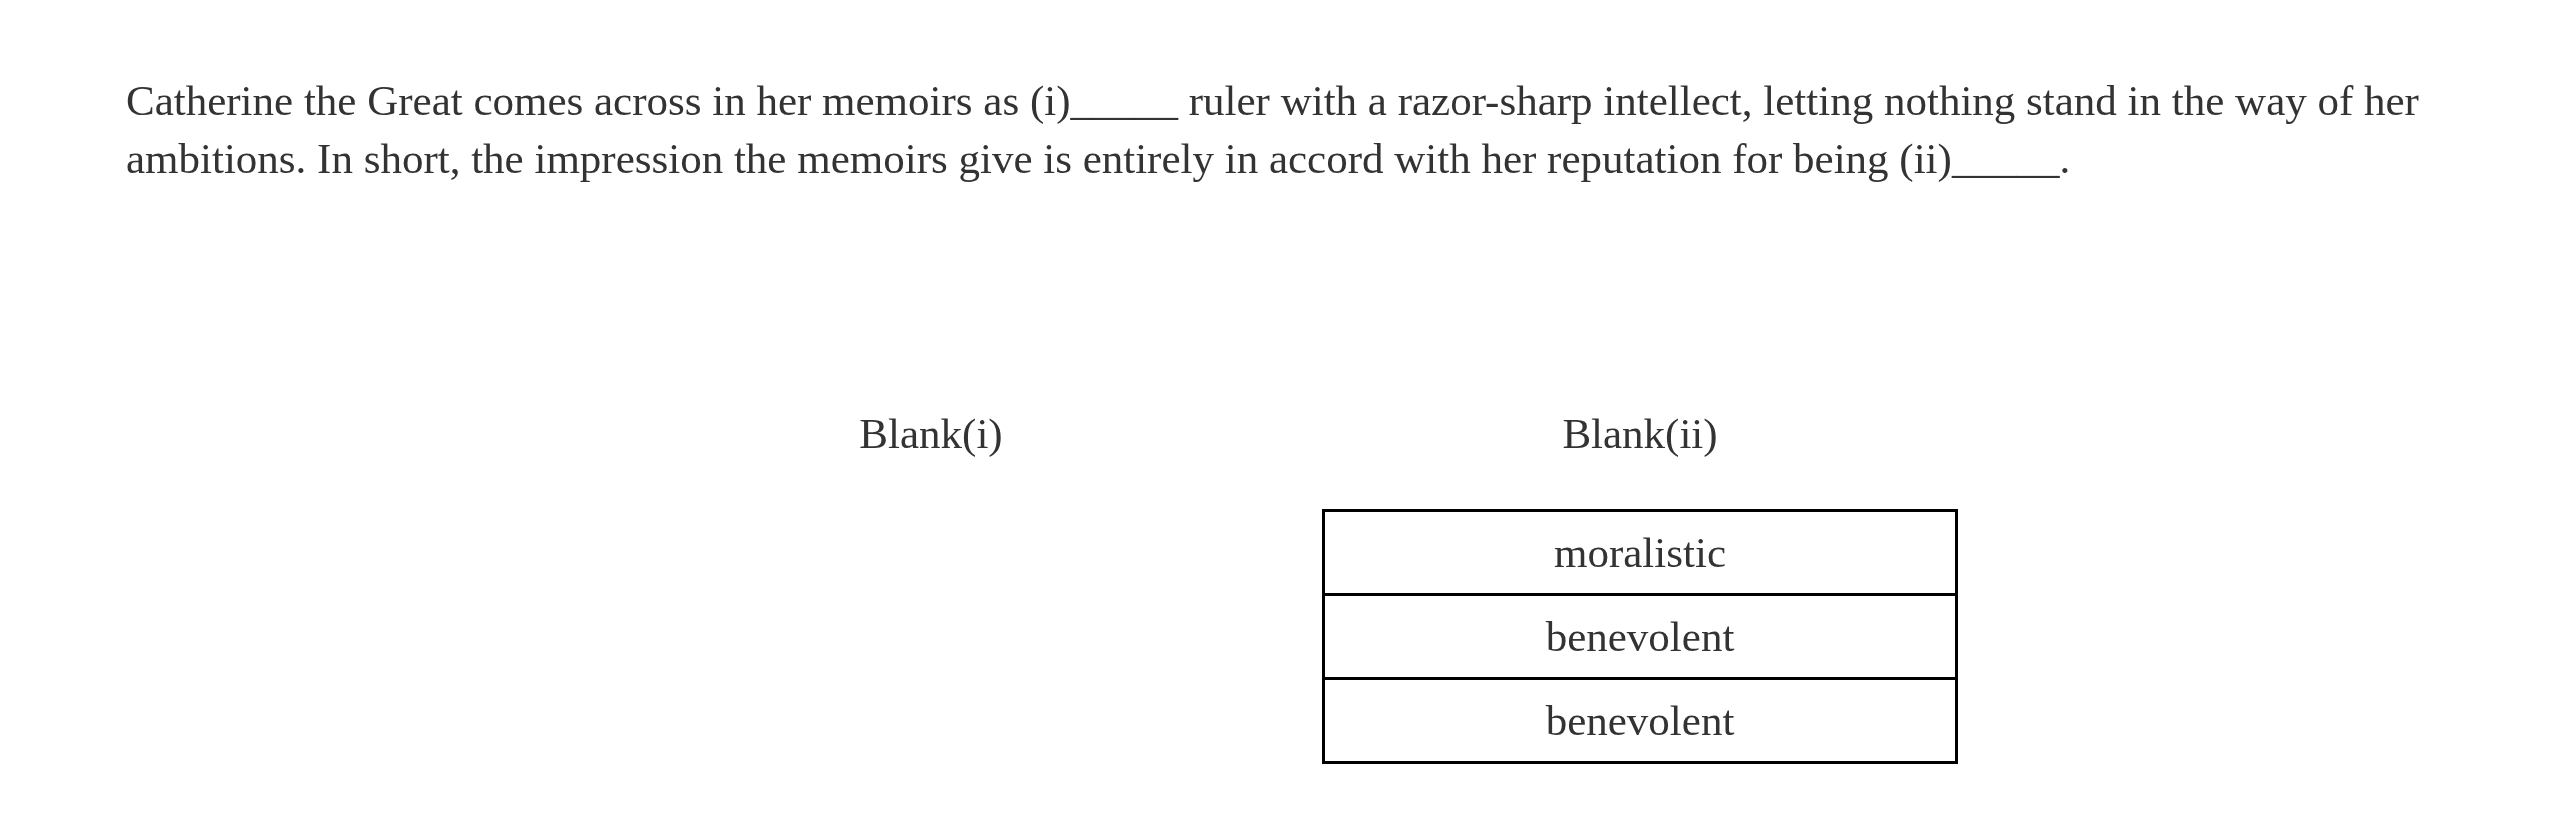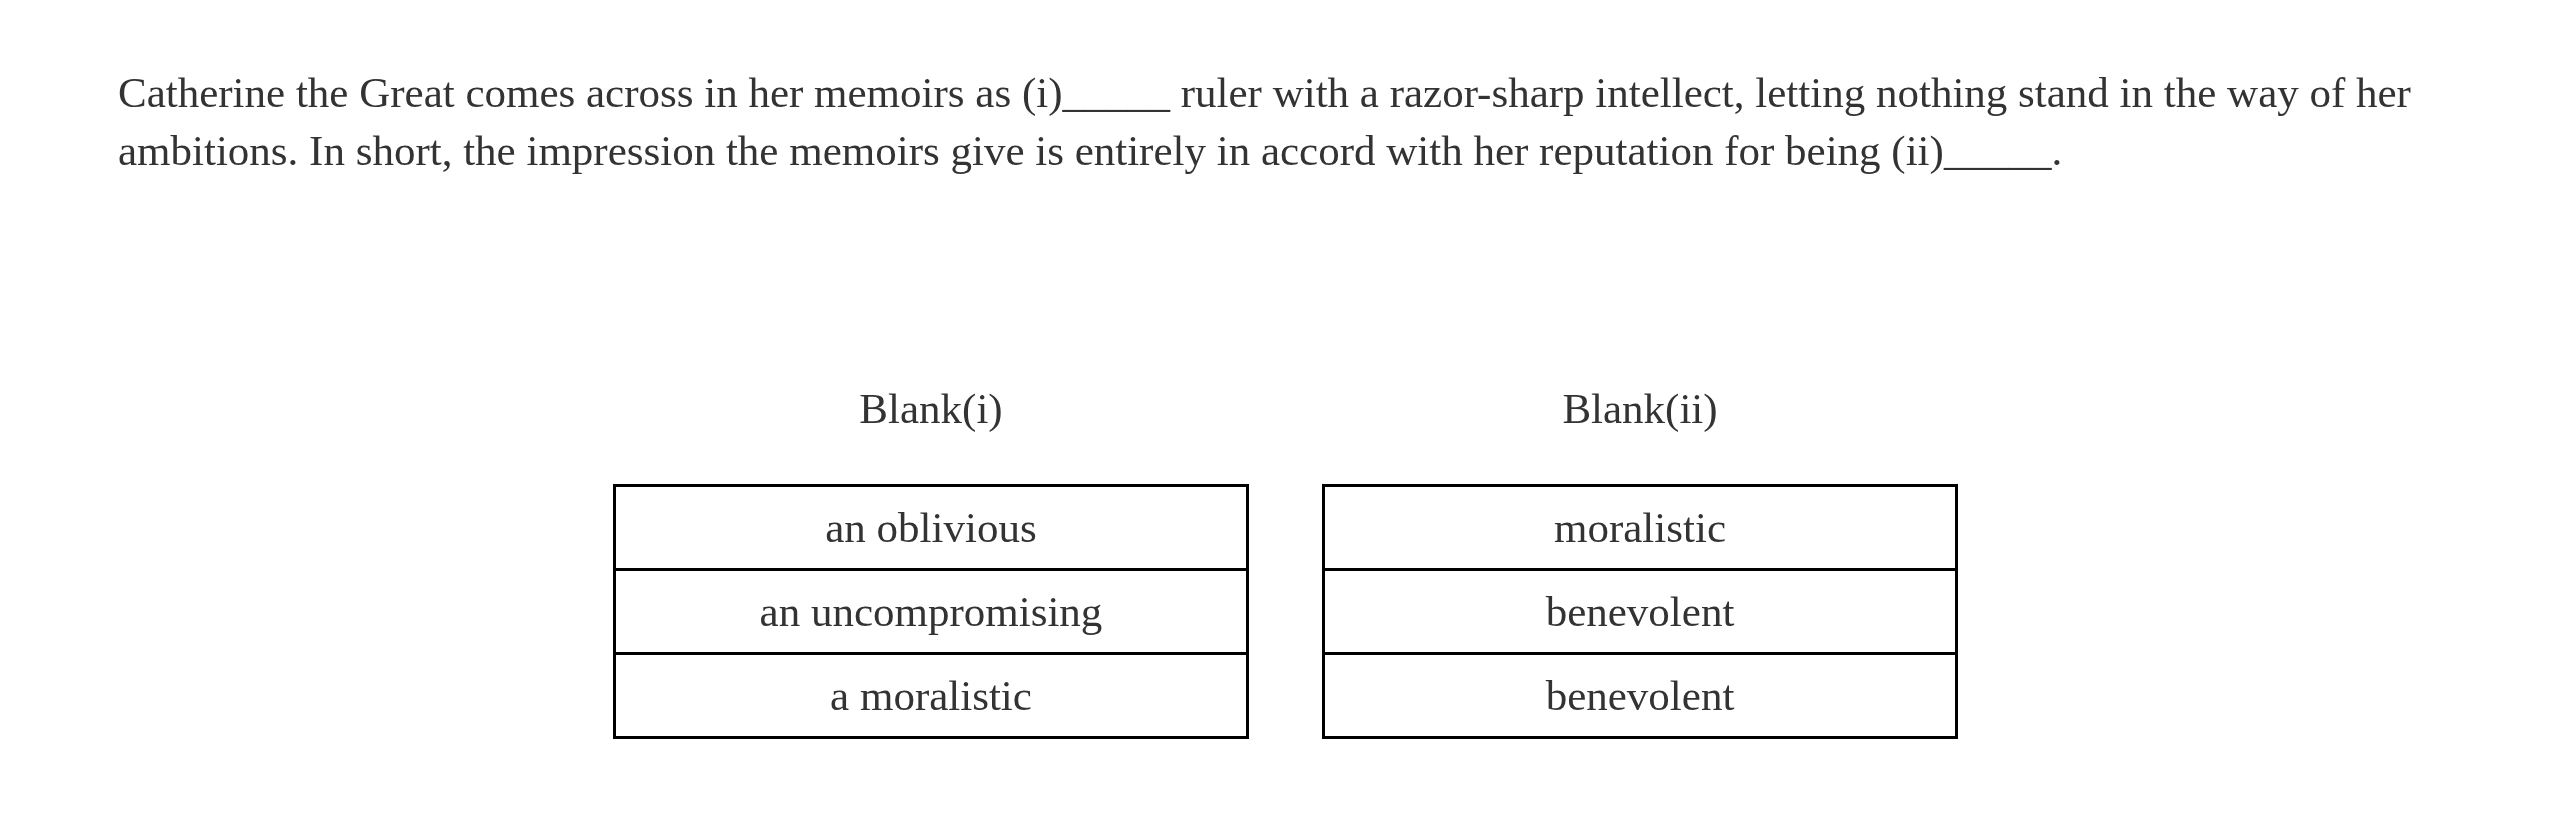--- a/index.html
+++ b/index.html
@@ -12,28 +12,28 @@
     width: 2576px;
     height: 820px;
     background: #ffffff;
     overflow: hidden;
   }
   .passage {
     position: absolute;
     left: 110px;
     top: 56px;
     width: 2363px;
-    margin: 8px;
+    margin: 16px;
     font-size: 43px;
     line-height: 58px;
     color: #333333;
   }
   .blank-col {
     position: absolute;
-    top: 379px;
+    top: 404px;
     width: 636px;
   }
   .blank-col.col-1 { left: 613px; }
   .blank-col.col-2 { left: 1322px; }
   .blank-header {
     height: 105px;
     font-size: 43px;
     line-height: 59px;
     text-align: center;
     color: #333333;
@@ -57,25 +57,20 @@
 </style>
 </head>
 <body>
 
 <div class="canvas">
 
   <p class="passage">Catherine the Great comes across in her memoirs as (i)_____ ruler with a razor-sharp intellect, letting nothing stand in the way of her ambitions. In short, the impression the memoirs give is entirely in accord with her reputation for being (ii)_____.</p>
 
   <div class="blank-col col-1">
     <div class="blank-header">Blank(i)</div>
-    <div class="opt-table">
-      <div class="opt-cell">an oblivious</div>
-      <div class="opt-cell">an uncompromising</div>
-      <div class="opt-cell">a moralistic</div>
-    </div>
   </div>
 
   <div class="blank-col col-2">
     <div class="blank-header">Blank(ii)</div>
     <div class="opt-table">
       <div class="opt-cell">moralistic</div>
       <div class="opt-cell">benevolent</div>
       <div class="opt-cell">benevolent</div>
     </div>
   </div>

